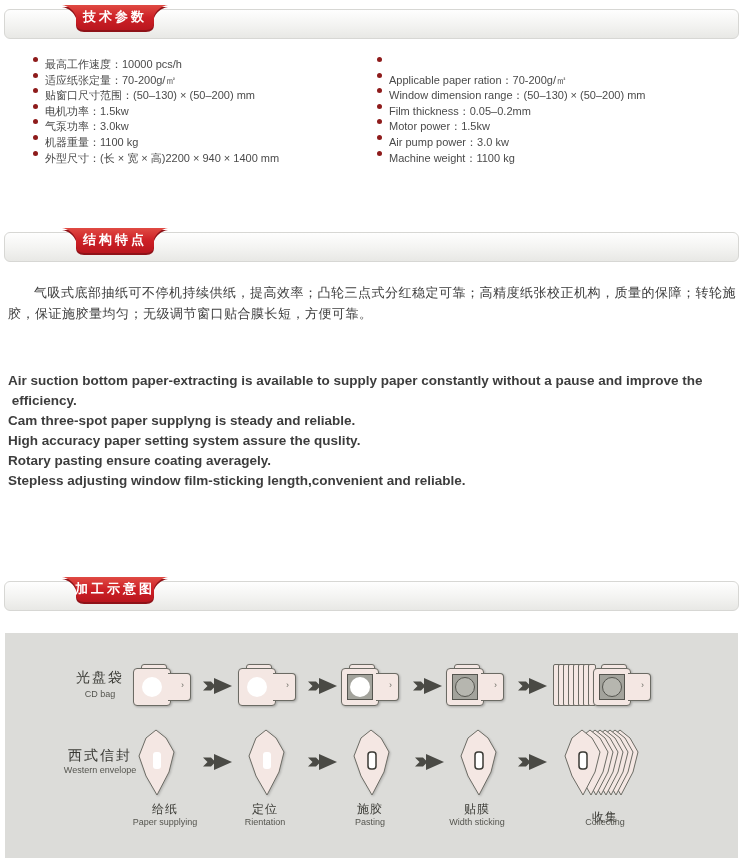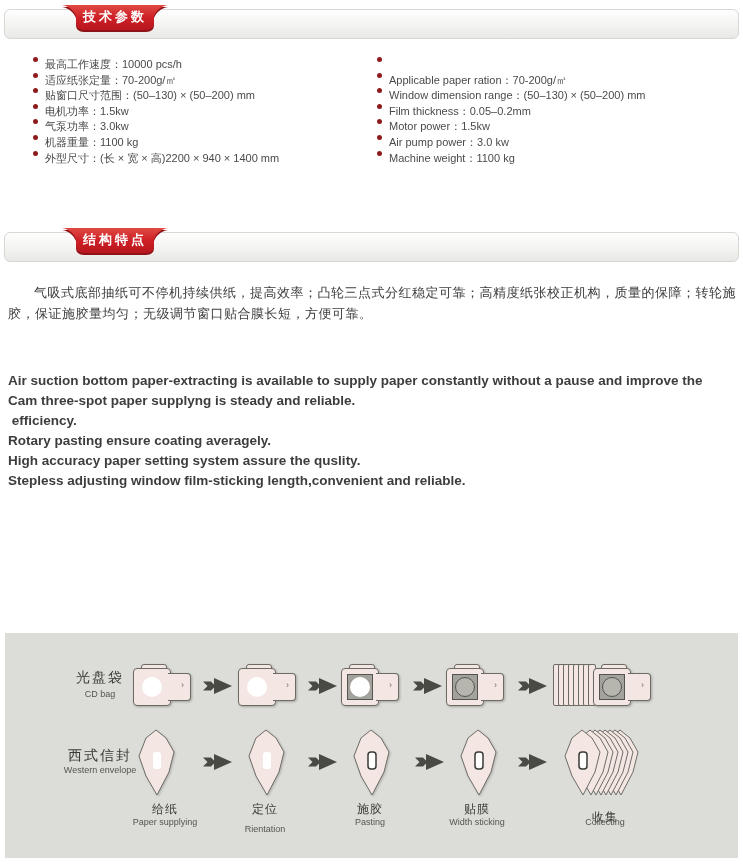--- a/index.html
+++ b/index.html
@@ -158,27 +158,36 @@
         <path d="M1,0 L107,0 C100,1 95,6 93,11 L93,18 Q93,25 85,25 L23,25 Q15,25 15,18 L15,11 C13,6 8,1 1,0 Z" fill="url(#ribbonGrad)"></path>
       </svg>
       <div class="ribbon-label">结构特点</div>
     </div>
   </div>
 
   <div class="cn-paragraph">气吸式底部抽纸可不停机持续供纸，提高效率；凸轮三点式分红稳定可靠；高精度纸张校正机构，质量的保障；转轮施胶，保证施胶量均匀；无级调节窗口贴合膜长短，方便可靠。</div>
 
   <div class="en-features">
     <div class="en-line">Air suction bottom paper-extracting is available to supply paper constantly without a pause and improve the</div>
+    <div class="en-line"> efficiency.</div>
     <div class="en-line">Cam three-spot paper supplyng is steady and reliable.</div>
-    <div class="en-line"> efficiency.</div>
+    <div class="en-line">High accuracy paper setting system assure the quslity.</div>
     <div class="en-line">Rotary pasting ensure coating averagely.</div>
-    <div class="en-line">High accuracy paper setting system assure the quslity.</div>
     <div class="en-line">Stepless adjusting window film-sticking length,convenient and reliable.</div>
   </div>
 
+  <div class="section-bar" style="top:581px">
+    <div class="ribbon">
+      <svg width="108" height="27" viewBox="0 0 108 27">
+        <path d="M1,2 L107,2 C100,3 95,8 93,13 L93,20 Q93,27 85,27 L23,27 Q15,27 15,20 L15,13 C13,8 8,3 1,2 Z" fill="#8f1218"></path>
+        <path d="M1,0 L107,0 C100,1 95,6 93,11 L93,18 Q93,25 85,25 L23,25 Q15,25 15,18 L15,11 C13,6 8,1 1,0 Z" fill="url(#ribbonGrad)"></path>
+      </svg>
+      <div class="ribbon-label">加工示意图</div>
+    </div>
+  </div>
 
   <div class="panel">
 
     <div class="row-label-cn" style="left:40px;top:36px">光盘袋</div>
     <div class="row-label-en" style="left:40px;top:56px">CD bag</div>
 
     <div class="cdbag" style="left:128px;top:31px">
       <div class="bump"></div>
         <div class="bbody"></div>
         <div class="flap"></div>
@@ -331,21 +340,21 @@
           <path transform="translate(0,0)" d="M21,1 L31,9 L39,23 L34,43 L22,66 L11,47 L4,27 L11,9 Z"></path>
         </g>
         <rect x="18" y="23" width="8" height="17" rx="3" fill="#ffffff" stroke="#3a3a35" stroke-width="1.5"></rect>
       </svg>
     </div>
 
     <div class="stage-label-cn" style="left:100px;top:168px">给纸</div>
     <div class="stage-label-en" style="left:100px;top:184px">Paper supplying</div>
 
     <div class="stage-label-cn" style="left:200px;top:168px">定位</div>
-    <div class="stage-label-en" style="left:200px;top:191px">Rientation</div>
+    <div class="stage-label-en" style="left:200px;top:184px">Rientation</div>
 
     <div class="stage-label-cn" style="left:305px;top:168px">施胶</div>
     <div class="stage-label-en" style="left:305px;top:184px">Pasting</div>
 
     <div class="stage-label-cn" style="left:412px;top:168px">贴膜</div>
     <div class="stage-label-en" style="left:412px;top:184px">Width sticking</div>
 
     <div class="stage-label-cn" style="left:540px;top:176px">收集</div>
     <div class="stage-label-en" style="left:540px;top:184px">Collecting</div>
 

